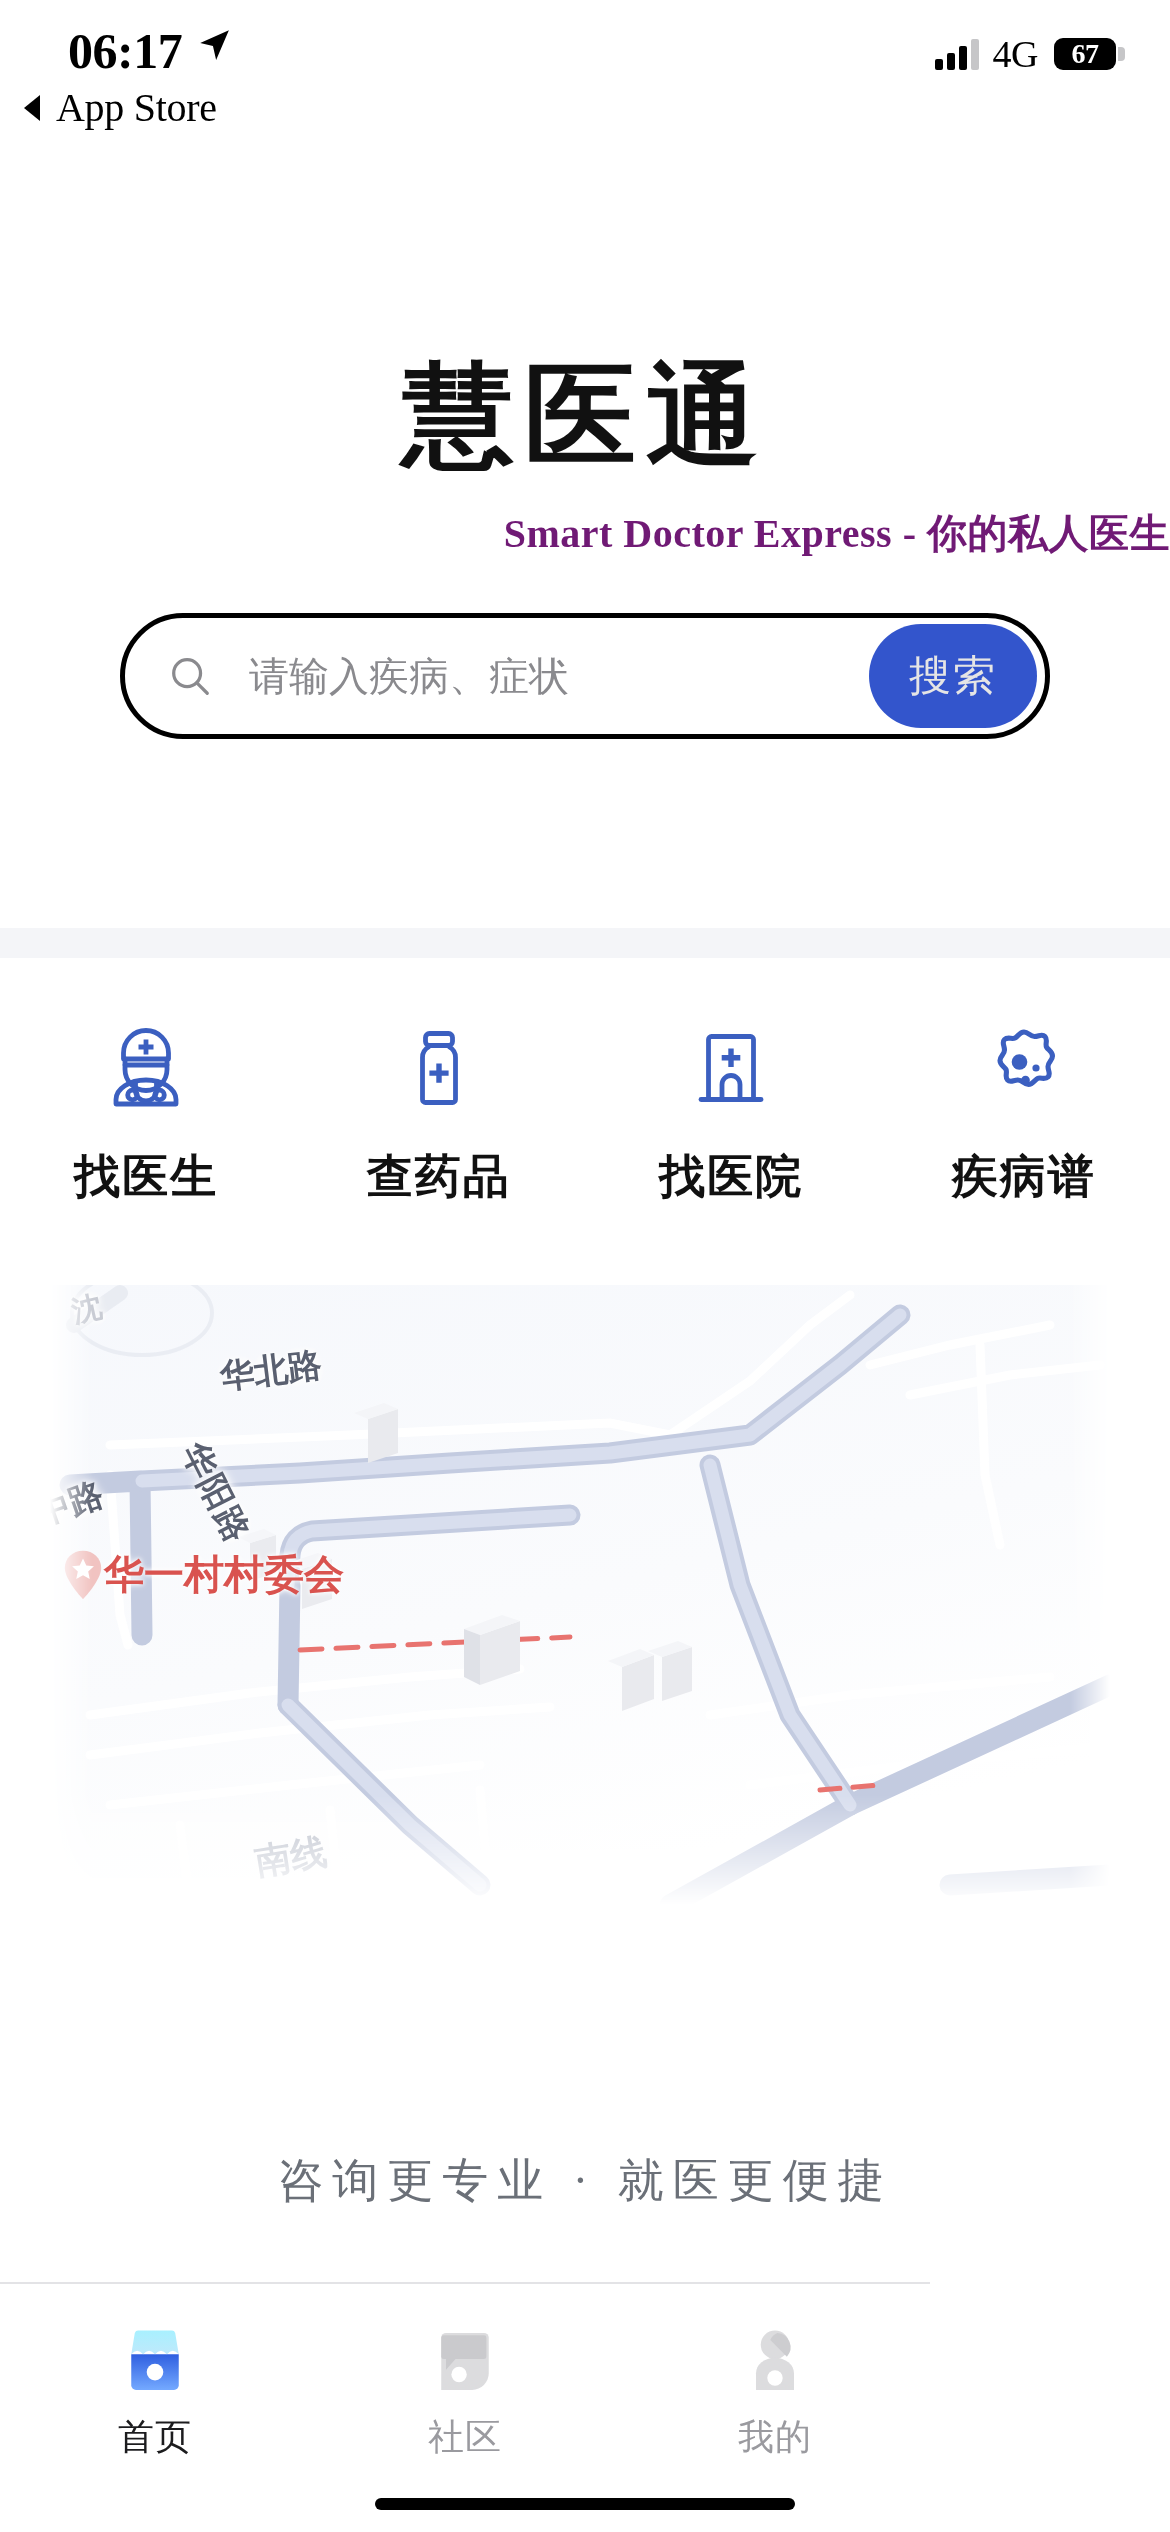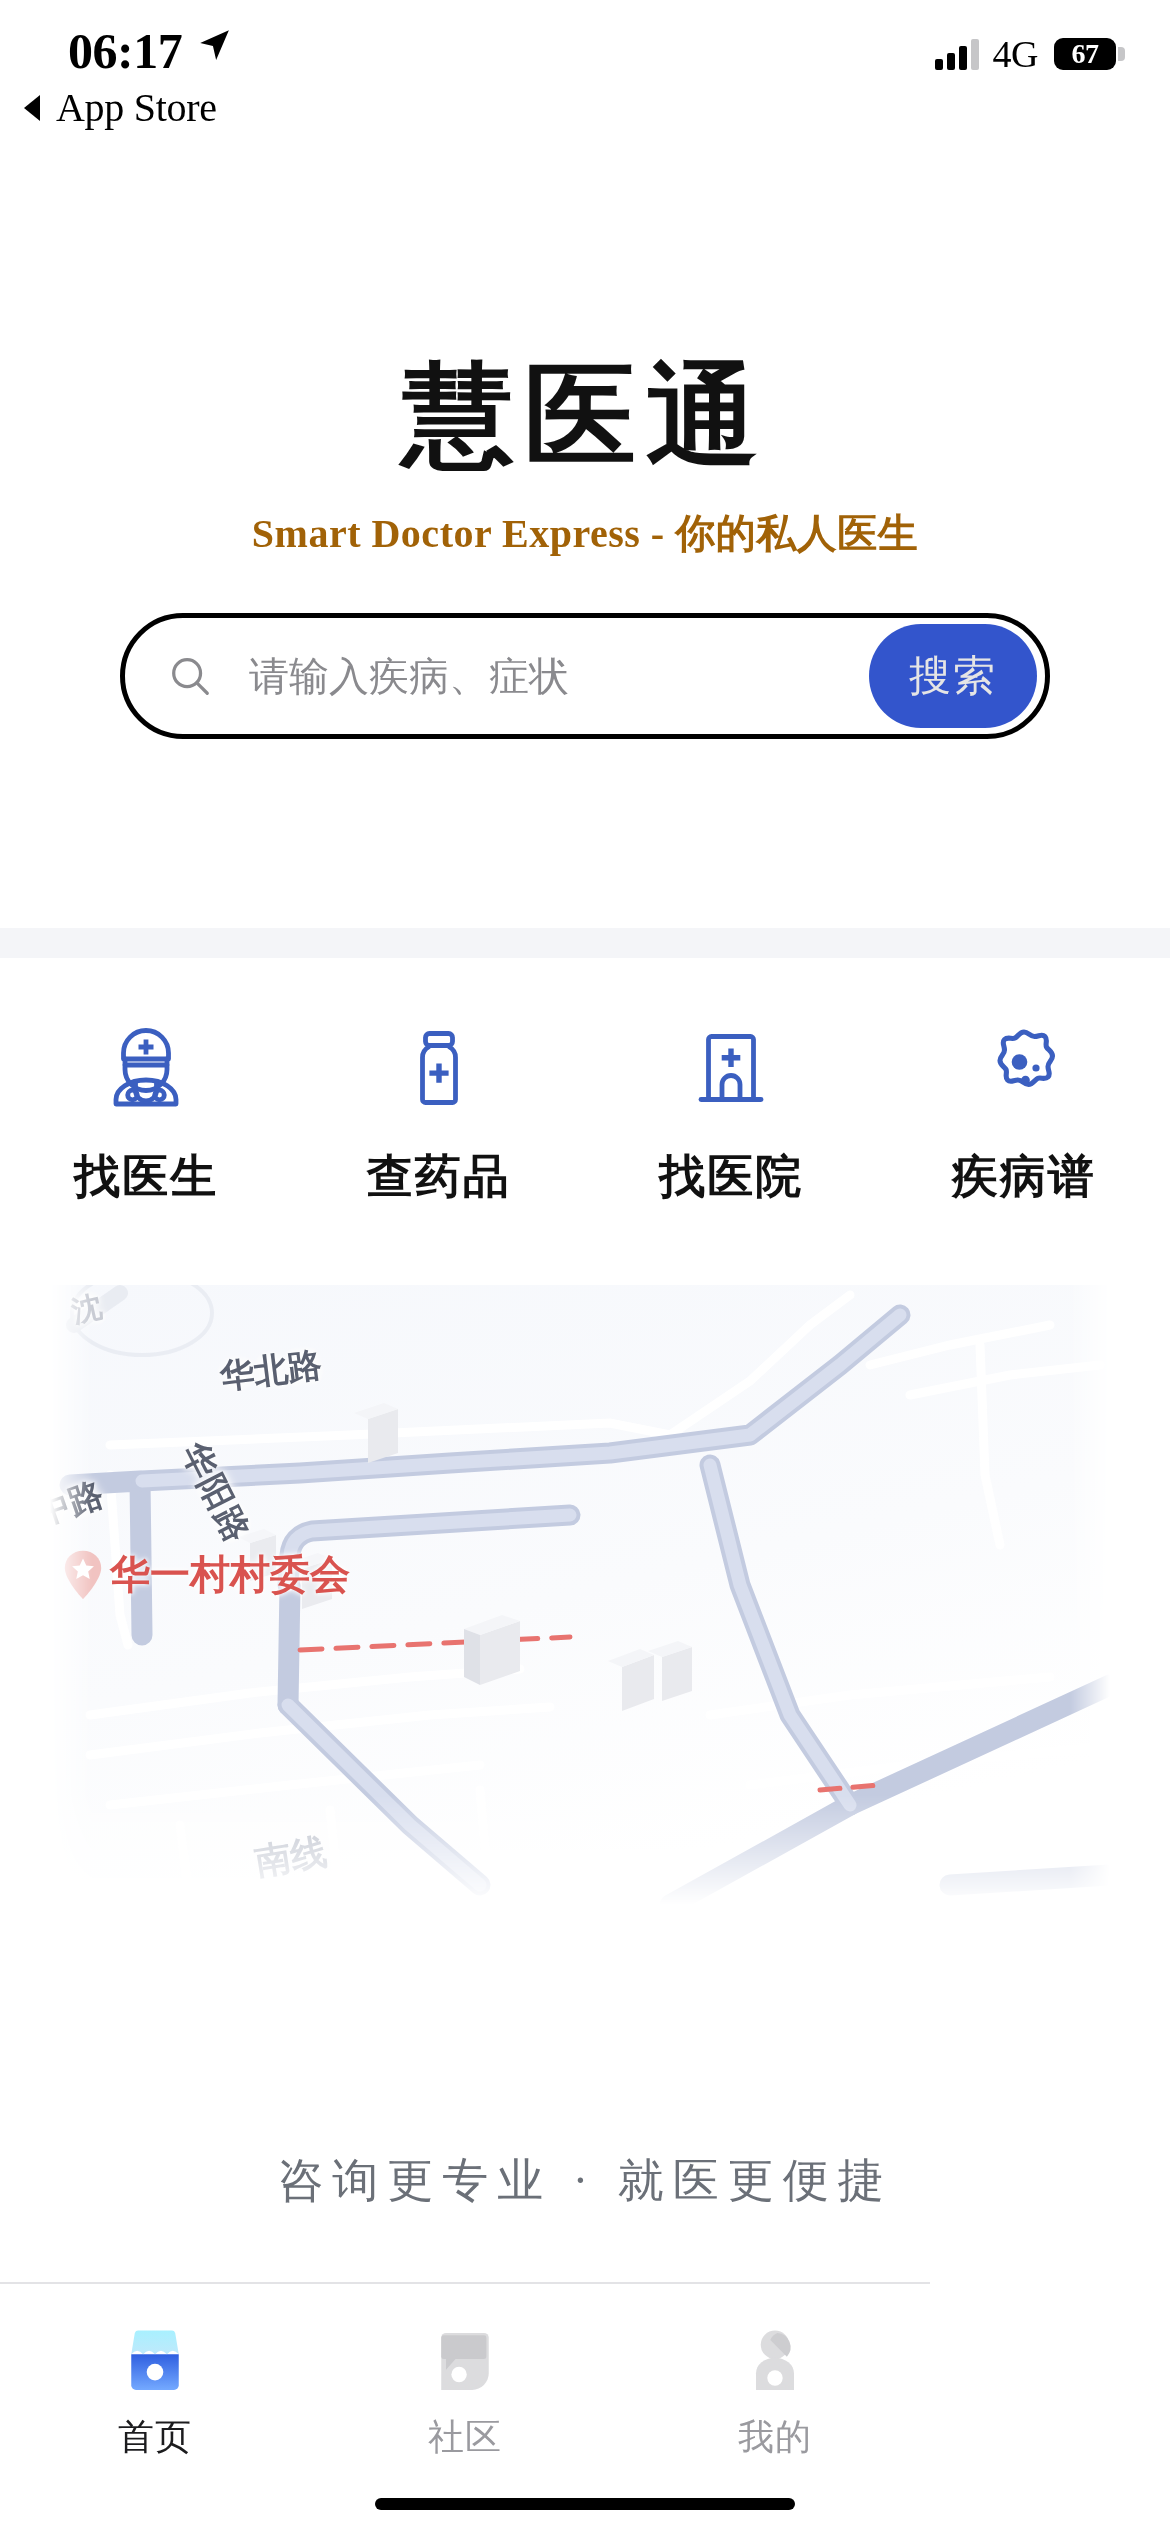--- a/index.html
+++ b/index.html
@@ -132,23 +132,24 @@
     font-weight: 700;
     color: #111111;
     letter-spacing: 10px;
     line-height: 1.1;
     margin: 0;
   }
   .brand-subtitle {
     font-family: "Liberation Serif", "DejaVu Serif", serif;
     font-size: 40px;
     font-weight: 700;
-    color: #a16207;
+    color: #701a75;
     letter-spacing: 0.5px;
     margin-top: 28px;
+    text-align: right;
   }
 
   
   .search-wrap {
     position: absolute;
     top: 613px;
     left: 120px;
     width: 930px;
     height: 126px;
     box-sizing: border-box;
@@ -250,21 +251,20 @@
       linear-gradient(to bottom, #000 0, #000 calc(100% - 110px), transparent 100%);
     mask-composite: intersect;
   }
   .map-svg { display:block; width:100%; height:100%; }
   .map-poi {
     position: absolute;
     left: 12px;
     top: 262px;
     display: flex;
     align-items: center;
-    gap: 6px;
   }
   .map-poi-pin {
     width: 42px;
     height: 52px;
   }
   .map-poi-label {
     font-family: "Liberation Sans", "DejaVu Sans", sans-serif;
     font-size: 40px;
     font-weight: 700;
     color: #d9534f;

